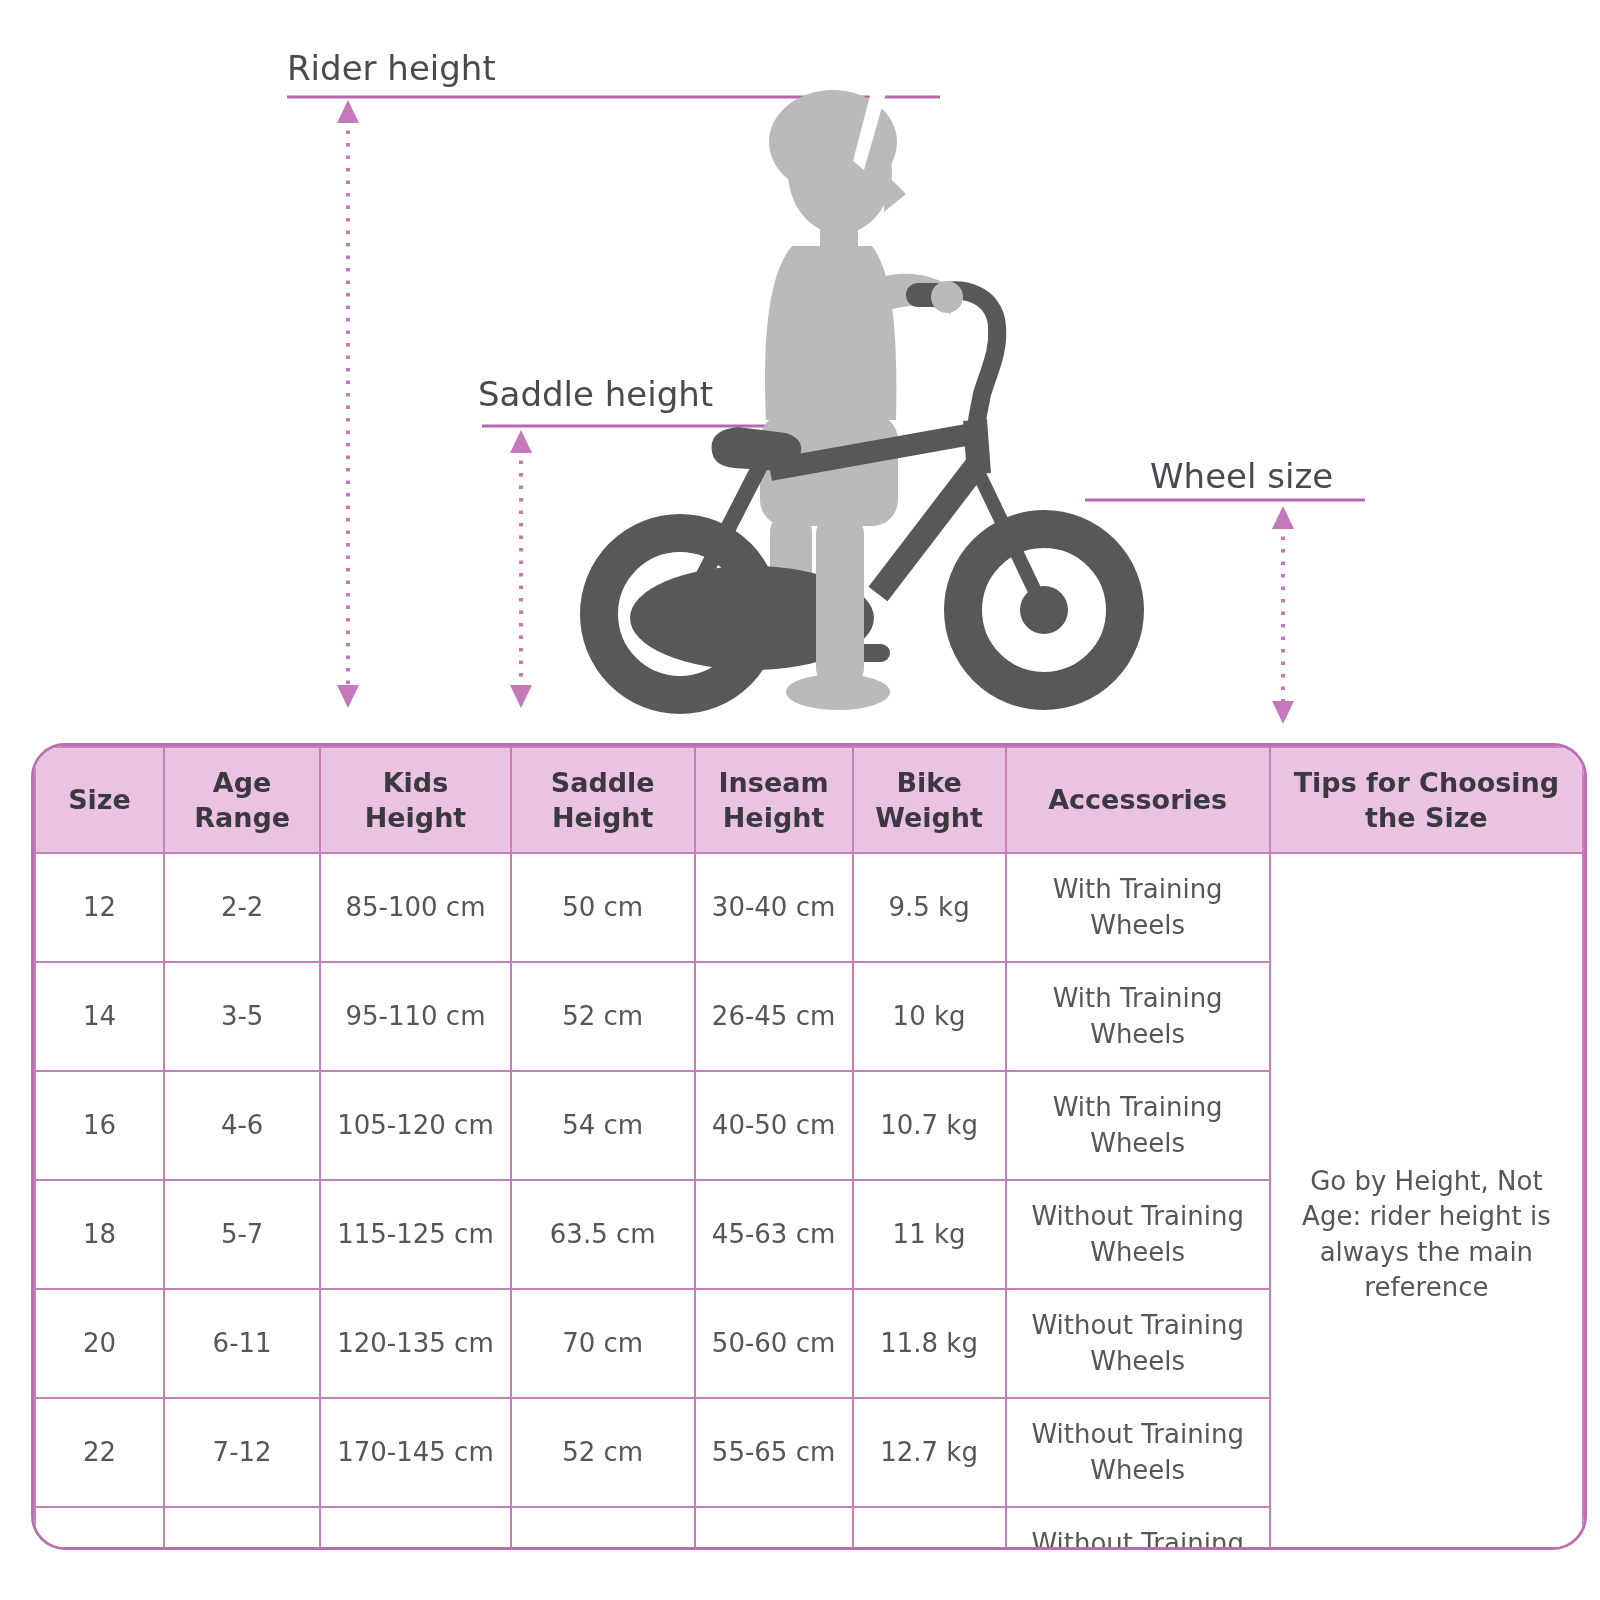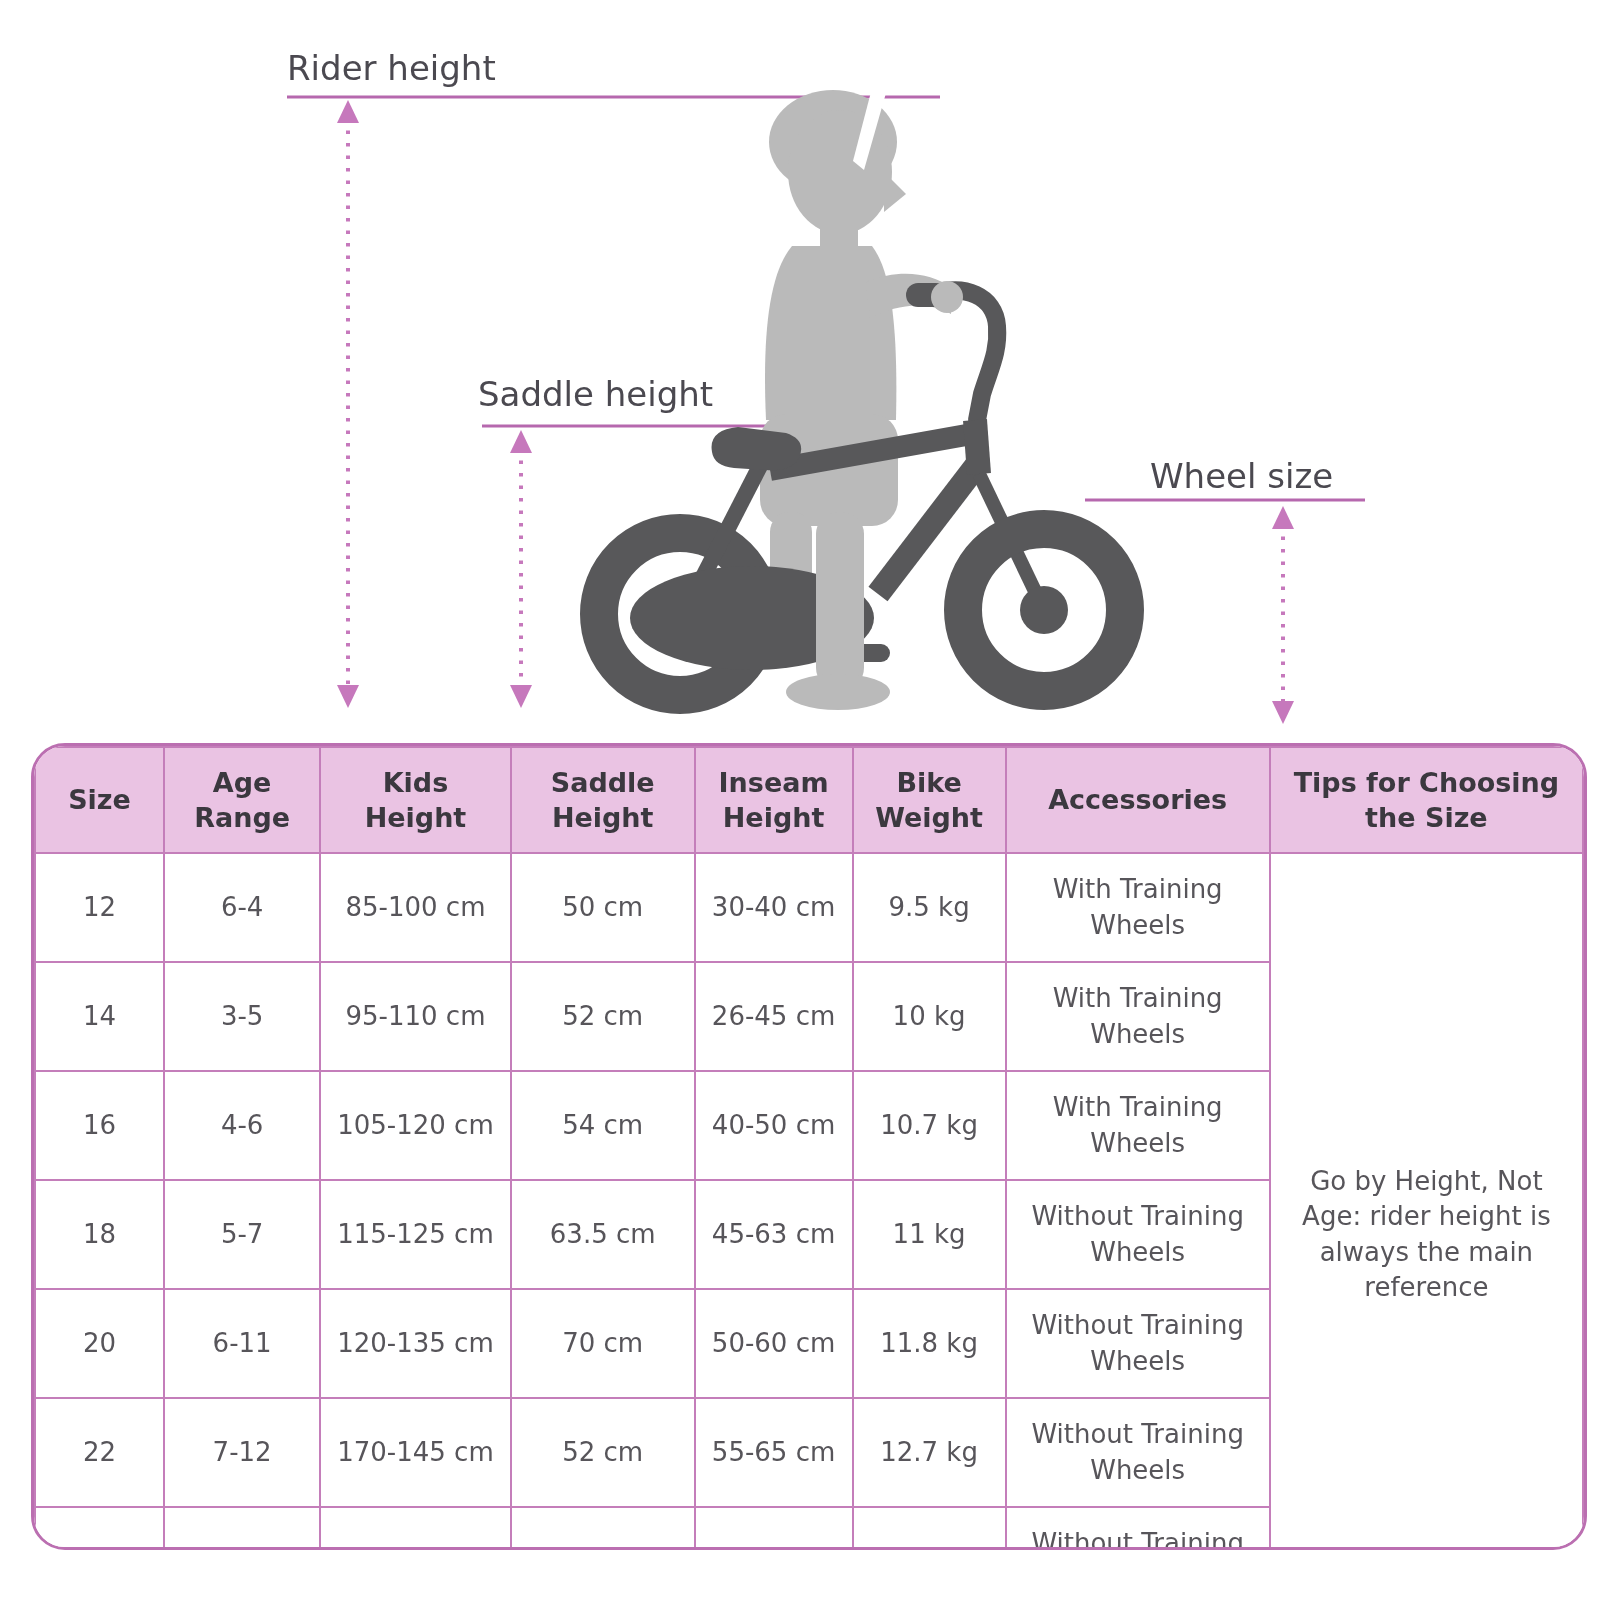--- a/index.html
+++ b/index.html
@@ -144,21 +144,21 @@
           <th>Saddle Height</th>
           <th>Inseam Height</th>
           <th>Bike Weight</th>
           <th>Accessories</th>
           <th>Tips for Choosing the Size</th>
         </tr>
       </thead>
       <tbody>
         <tr>
           <td>12</td>
-          <td>6-4</td>
+          <td>2-2</td>
           <td>85-100 cm</td>
           <td>50 cm</td>
           <td>30-40 cm</td>
           <td>9.5 kg</td>
           <td>With Training Wheels</td>
           <td class="tips-cell" rowspan="7">Go by Height, Not Age: rider height is always the main reference</td>
         </tr>
         <tr>
           <td>14</td>
           <td>3-5</td>

